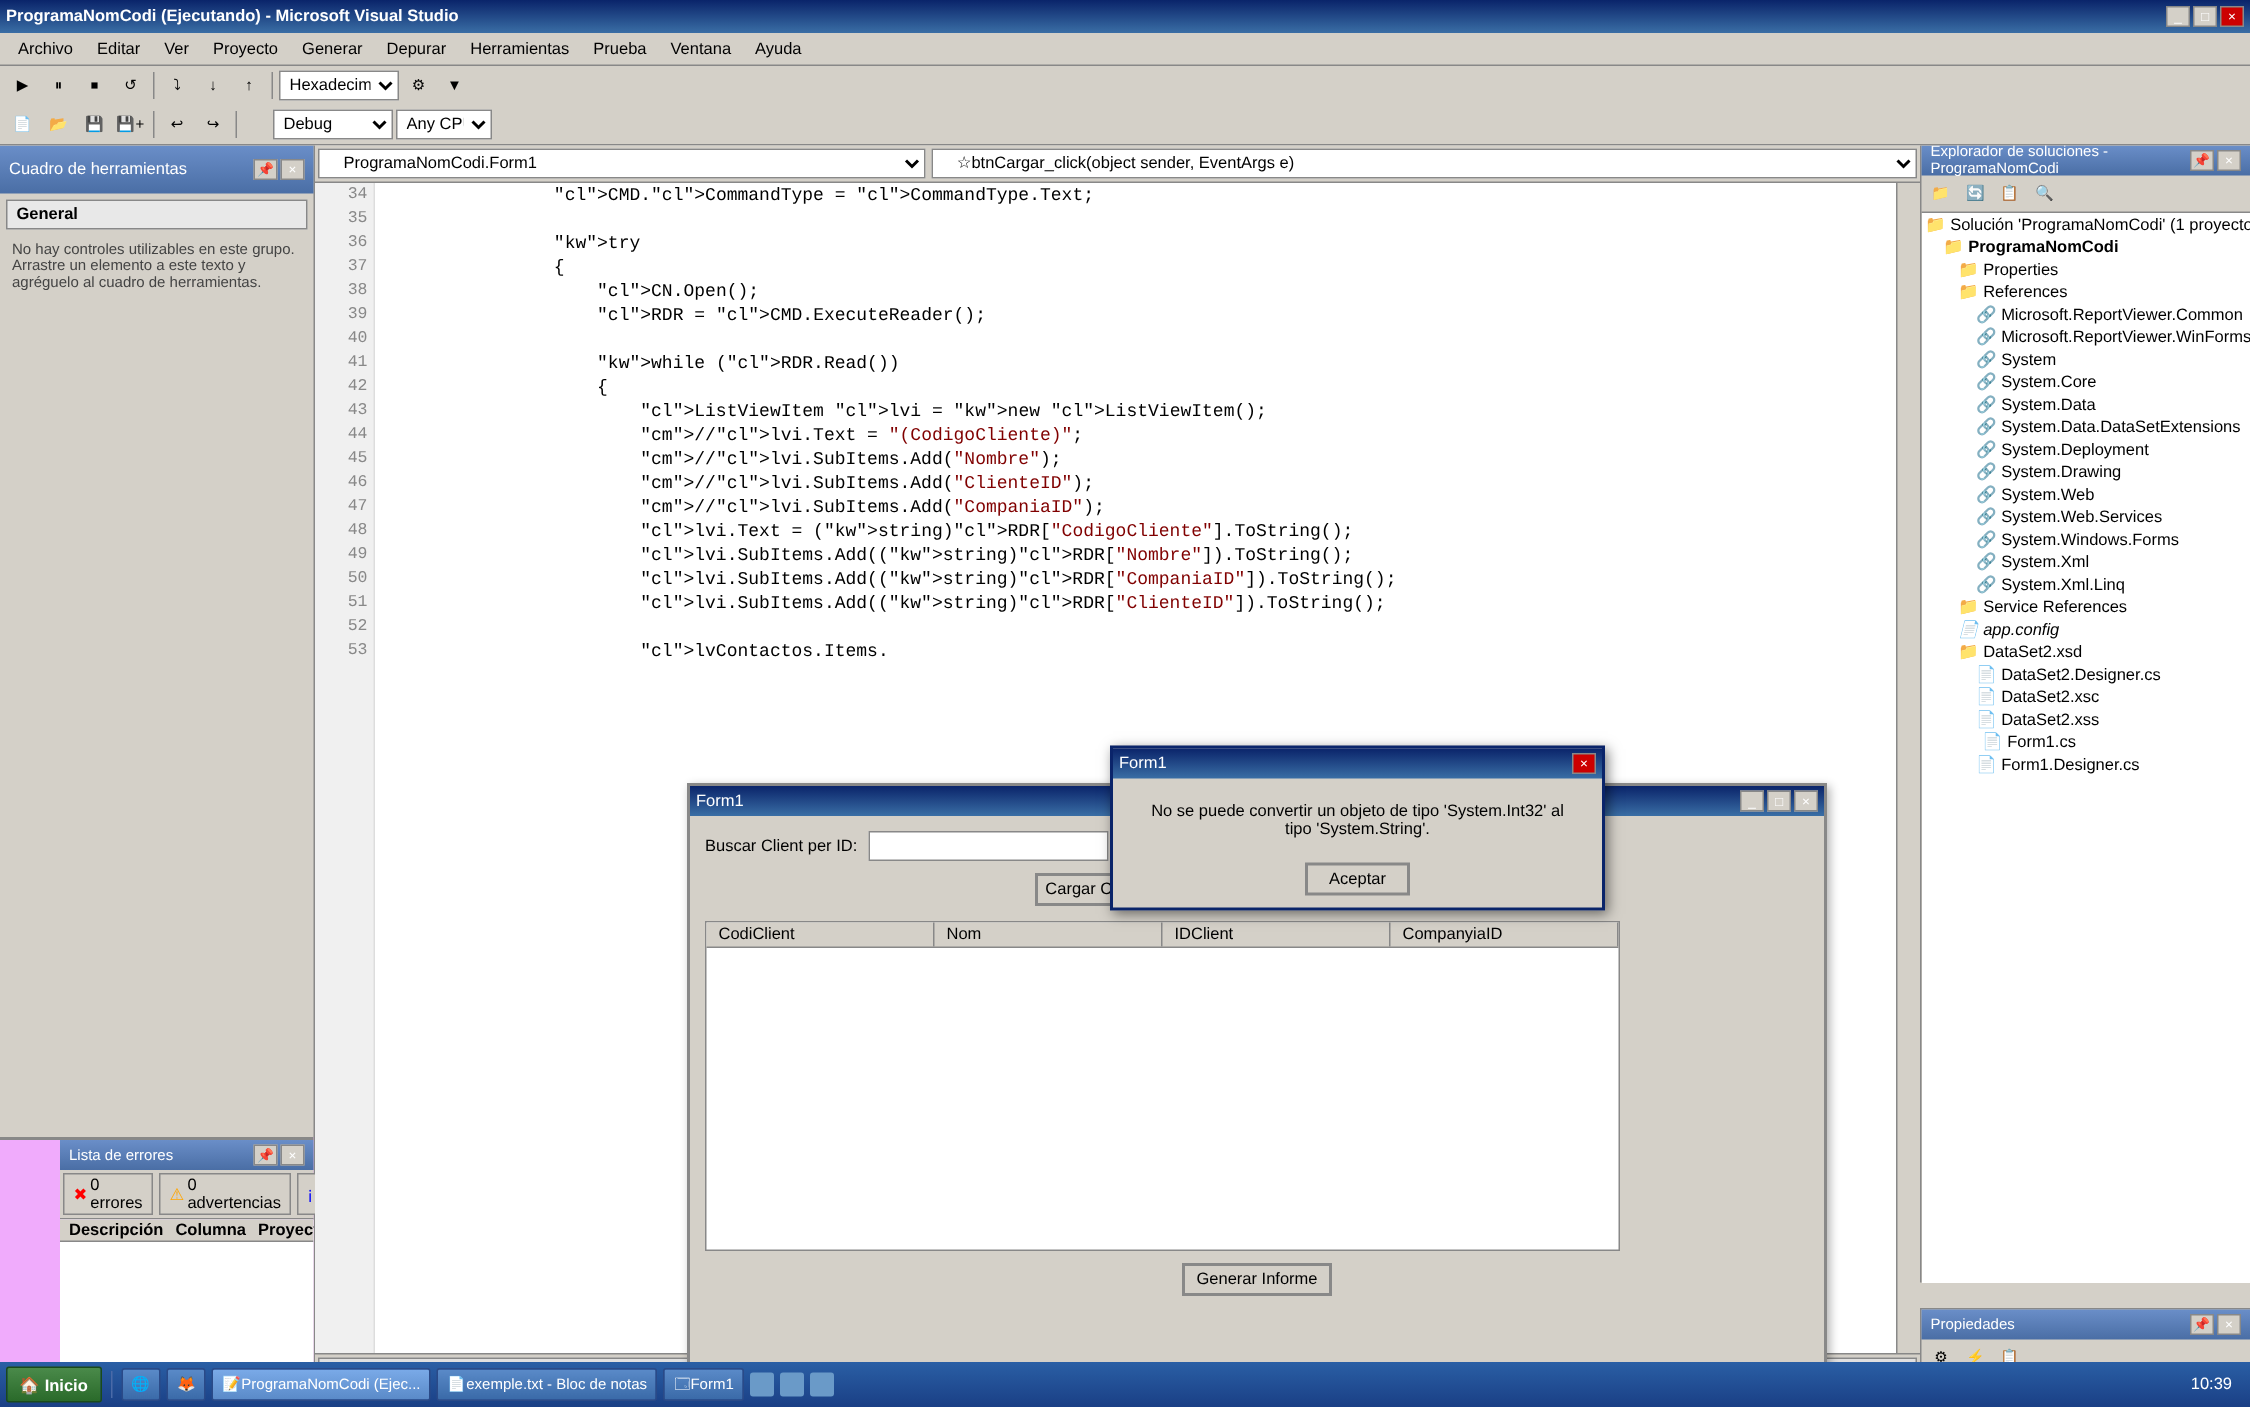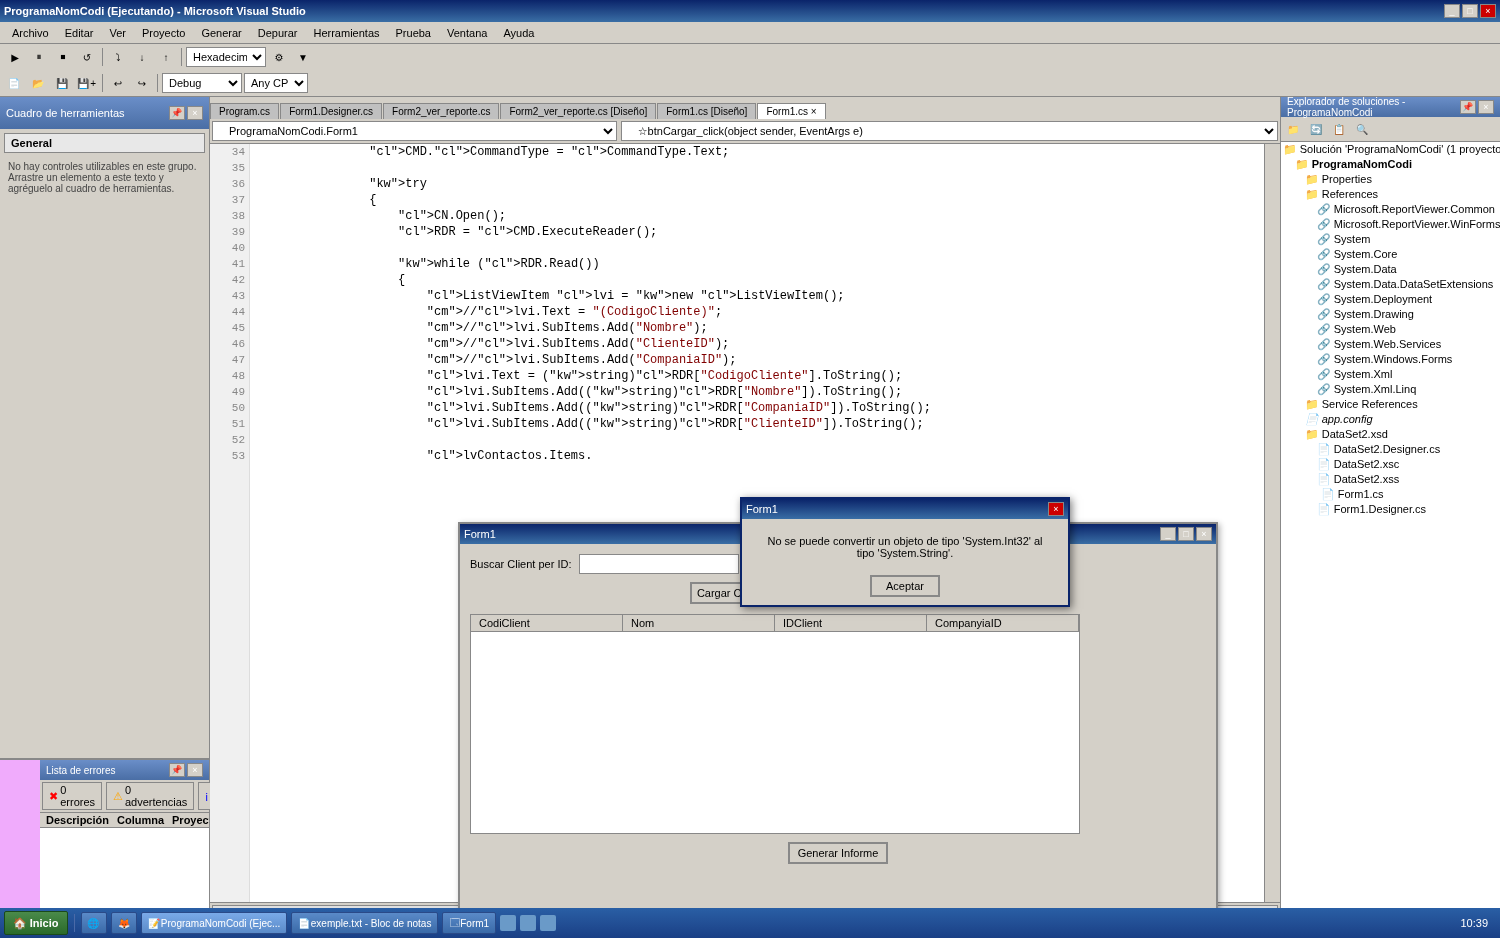--- a/index.html
+++ b/index.html
@@ -92,21 +92,21 @@
     
     .taskbar { position: fixed; bottom: 0; left: 0; width: 1500px; height: 30px; background: linear-gradient(to bottom, #2a5fa5, #1a3f85); display: flex; align-items: center; padding: 0 4px; gap: 4px; }
     .start-btn { height: 24px; padding: 0 8px; background: linear-gradient(to bottom, #4a8a4a, #2a6a2a); color: white; border: 1px solid #1a4a1a; font-size: 11px; font-weight: bold; border-radius: 2px; cursor: pointer; }
     .task-item { height: 22px; padding: 0 6px; background: linear-gradient(to bottom, #5a8ac8, #3a6aa8); color: white; border: 1px solid #2a4a88; font-size: 10px; border-radius: 2px; cursor: pointer; display: flex; align-items: center; white-space: nowrap; overflow: hidden; max-width: 180px; }
     .task-item.active { background: linear-gradient(to bottom, #7aaae8, #5a8ac8); }
     .taskbar-clock { margin-left: auto; color: white; font-size: 11px; padding: 0 8px; }
     .taskbar-icons { display: flex; gap: 4px; align-items: center; margin-right: 4px; }
     .taskbar-icon { width: 16px; height: 16px; background: #6a9ac8; border-radius: 2px; }
 
     
-    .right-panel { display: flex; width: 220px; gap: 17px; }
+    .right-panel { display: flex; flex-direction: column; width: 220px; gap: 17px; }
     
     
     .full-layout { display: flex; flex-direction: column; height: 938px; }
     .middle-section { display: flex; flex: 1; overflow: hidden; }
     .center-and-bottom { display: flex; flex-direction: column; flex: 1; overflow: hidden; }
     .center-row { display: flex; flex: 1; overflow: hidden; }
   </style>
 </head>
 <body>
 
@@ -153,21 +153,21 @@
     </div>
     <div class="toolbar-row">
       <div class="tb-btn">📄</div>
       <div class="tb-btn">📂</div>
       <div class="tb-btn">💾</div>
       <div class="tb-btn">💾+</div>
       <div class="tb-separator"></div>
       <div class="tb-btn">↩</div>
       <div class="tb-btn">↪</div>
       <div class="tb-separator"></div>
-      <select class="tb-select" style="width:80px;">
+      <select class="tb-select" style="width:80px;margin-left:20px;">
         <option>Debug</option>
       </select>
       <select class="tb-select" style="width:64px;">
         <option>Any CPU</option>
       </select>
     </div>
   </div>
 
   <div class="middle-section">
 
@@ -214,28 +214,20 @@
           </div>
           <div class="error-rows"></div>
         </div>
       </div>
     </div>
 
     <div class="center-and-bottom">
       <div class="center-row" style="position:relative;">
 
         <div class="editor-area">
-          <div class="tab-bar">
-            <div class="tab">Program.cs</div>
-            <div class="tab">Form1.Designer.cs</div>
-            <div class="tab">Form2_ver_reporte.cs</div>
-            <div class="tab">Form2_ver_reporte.cs [Diseño]</div>
-            <div class="tab">Form1.cs [Diseño]</div>
-            <div class="tab active">Form1.cs ×</div>
-          </div>
           <div class="editor-toolbar">
             <select class="editor-select" style="flex:1.2;">
               <option>ProgramaNomCodi.Form1</option>
             </select>
             <select class="editor-select" style="flex:2;">
               <option>☆btnCargar_click(object sender, EventArgs e)</option>
             </select>
           </div>
           <div class="code-area">
             <div class="line-numbers" id="line-nums">

